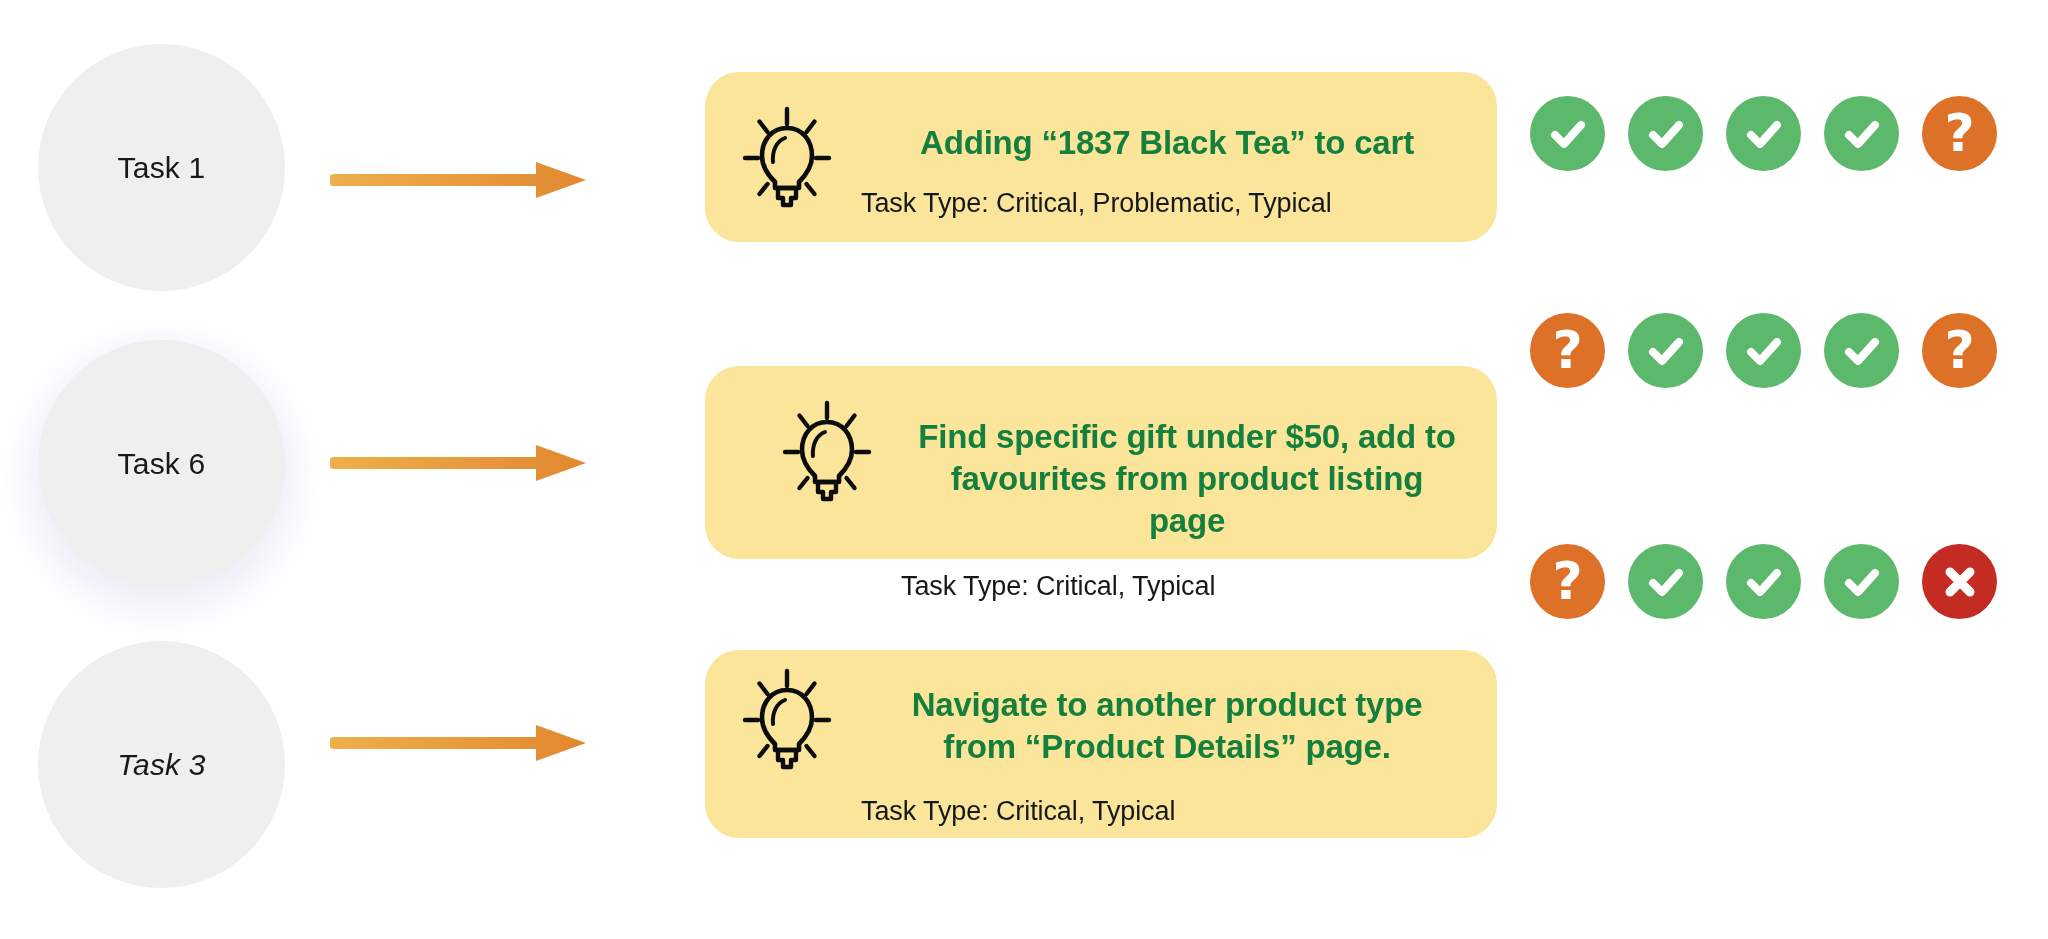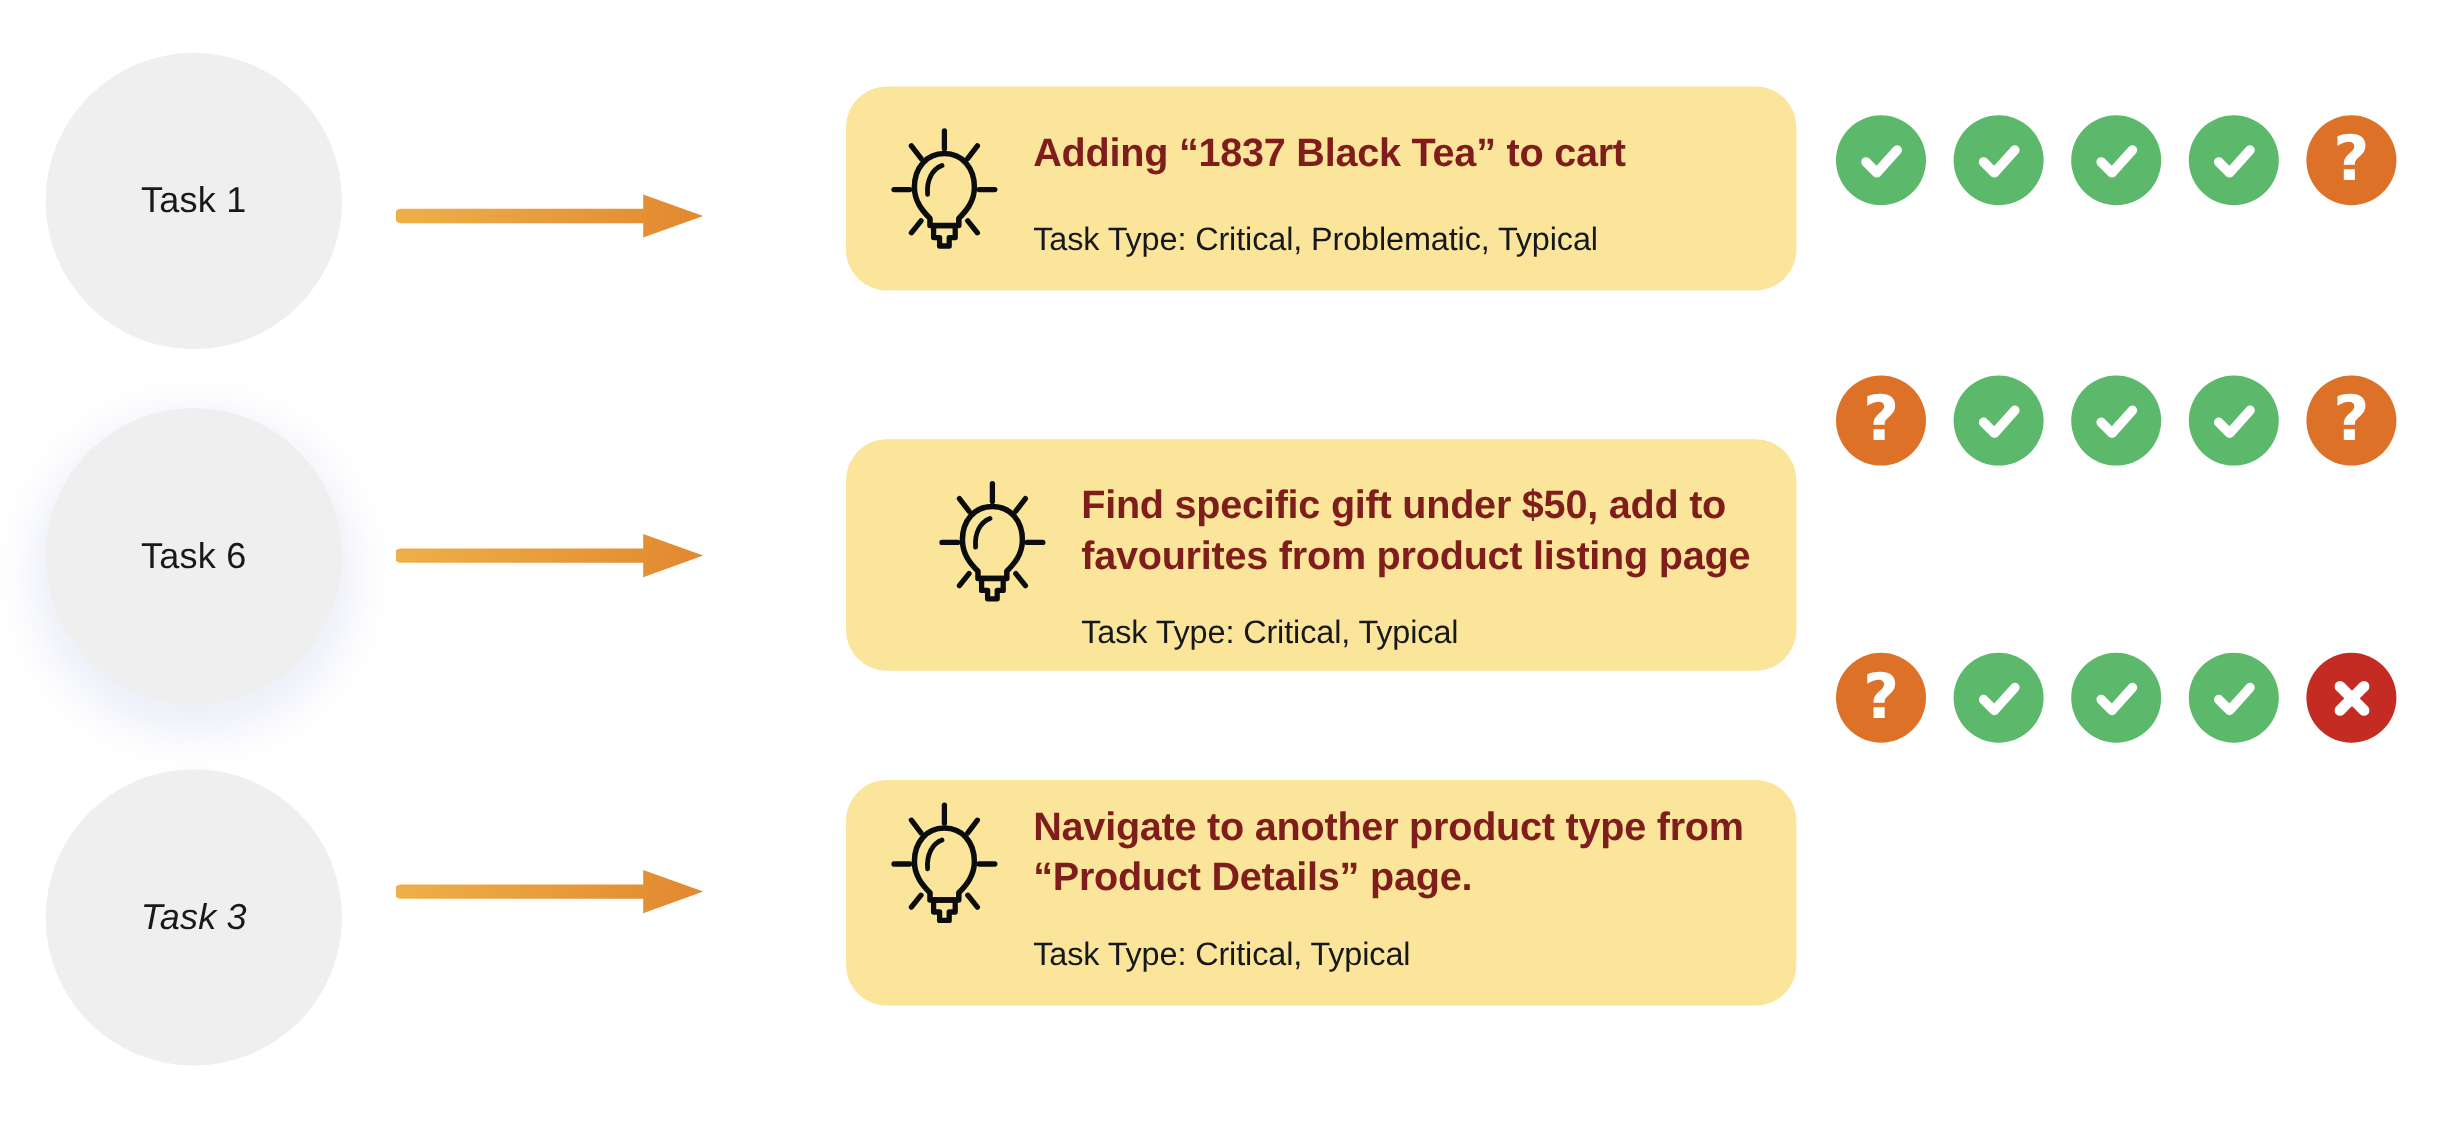--- a/index.html
+++ b/index.html
@@ -77,37 +77,38 @@
   }
   .card-icon svg { display: block; }
   .card-body {
     flex: 1 1 auto;
     margin-left: 26px;
     padding-right: 24px;
   }
   .card-title {
     font-size: 33px;
     font-weight: 700;
-    color: #7f1d1d;
+    color: #15803d;
     line-height: 1.28;
     letter-spacing: -0.2px;
-    margin: 0;
+    margin: 16px;
+    text-align: center;
   }
   .card-subtitle {
     font-size: 27px;
     font-weight: 400;
     color: #16181b;
     line-height: 1.3;
     margin: 0;
     letter-spacing: -0.1px;
   }
 
   
   .card-r1 { top: 72px; height: 170px; padding-top: 34px; }
-  .card-r1 .card-subtitle { margin-top: 34px; }
+  .card-r1 .card-subtitle { margin-top: 22px; }
   .card-r2 { top: 366px; height: 193px; padding-top: 34px; padding-left: 40px; }
   .card-r2 .card-subtitle { margin-top: 26px; }
   .card-r3 { top: 650px; height: 188px; padding-top: 18px; }
   .card-r3 .card-subtitle { margin-top: 26px; }
 
   
   .badge-strip {
     position: absolute;
     display: flex;
     gap: 23px;

